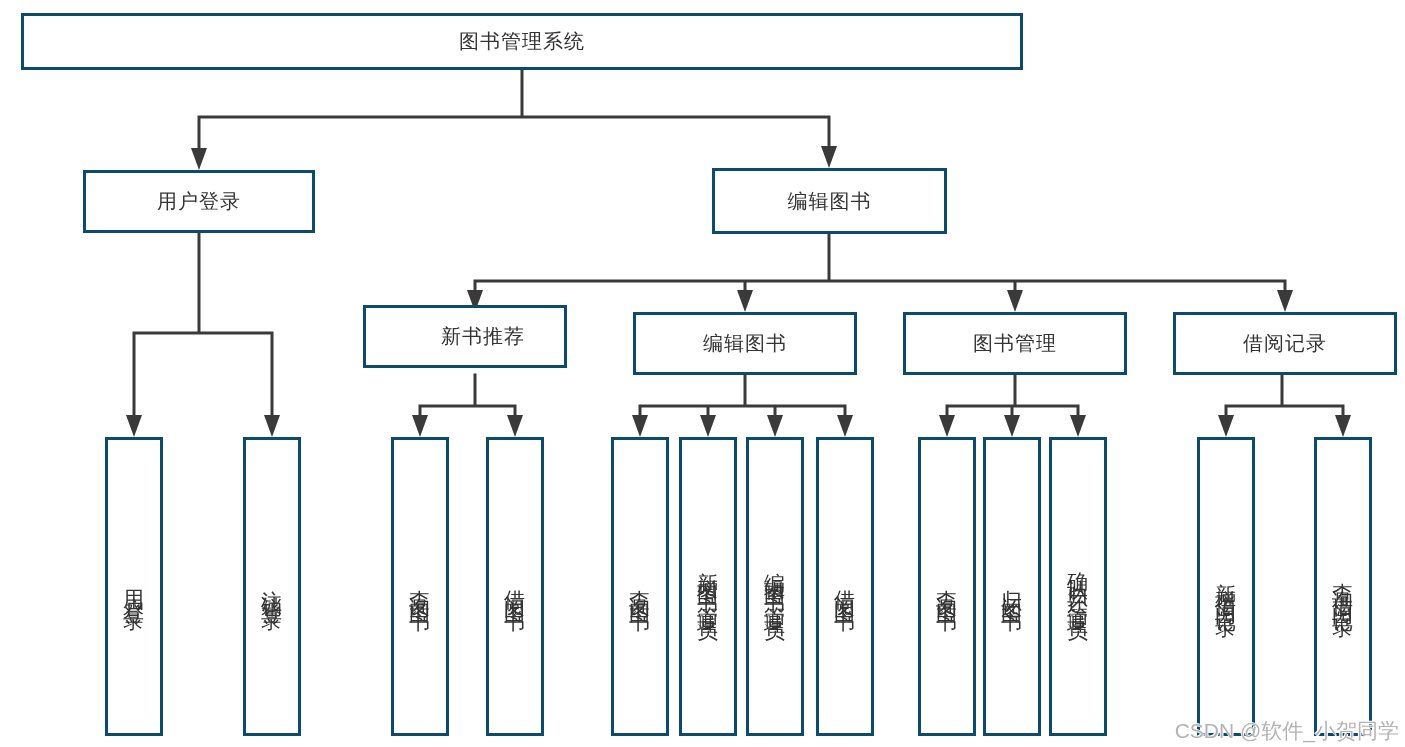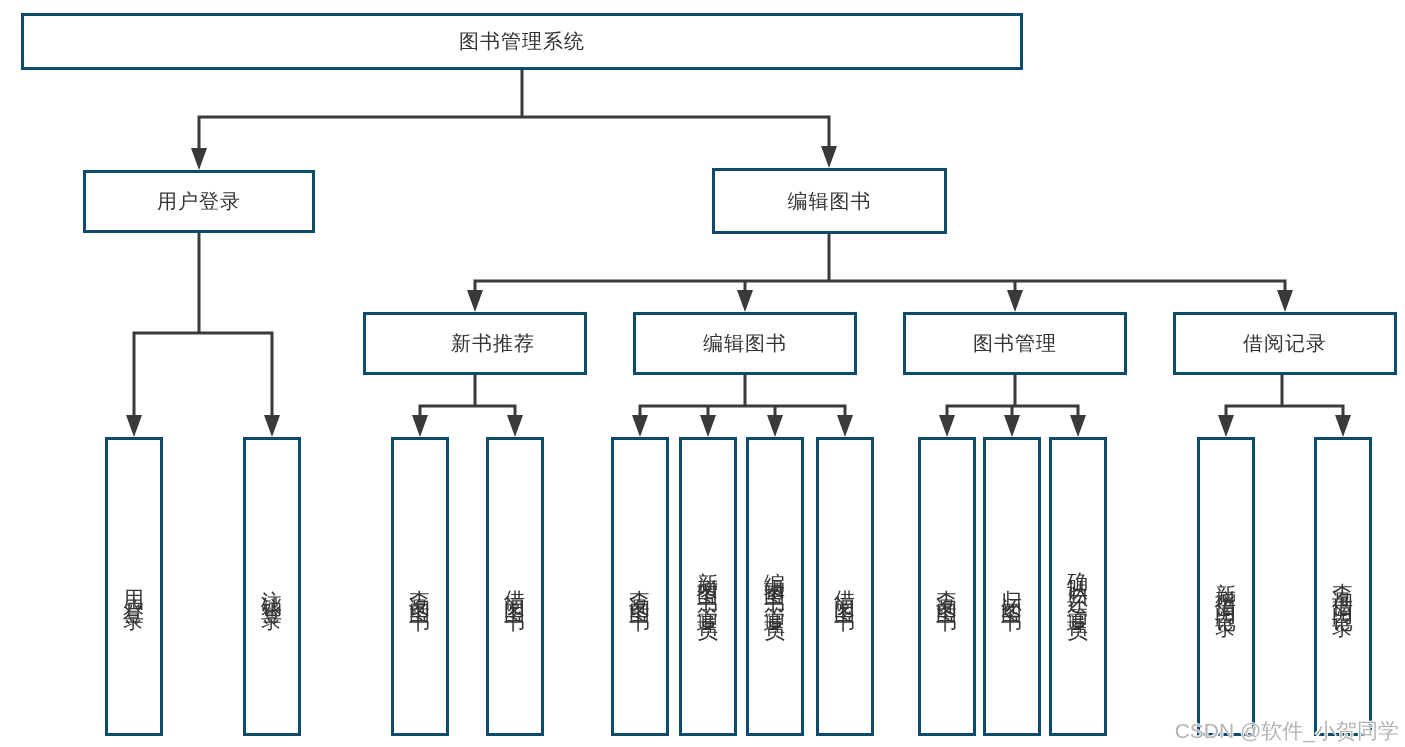--- a/index.html
+++ b/index.html
@@ -95,21 +95,21 @@
     <span>图书管理系统</span>
   </div>
 
   <div class="node hbox" style="left:83px; top:170px; width:232px; height:63px;">
     <span>用户登录</span>
   </div>
   <div class="node hbox" style="left:712px; top:168px; width:235px; height:66px;">
     <span>编辑图书</span>
   </div>
 
-  <div class="node hbox" style="left:363px; top:312px; width:224px; height:63px;padding-left:36px;">
+  <div class="node hbox" style="left:363px; top:305px; width:204px; height:63px;padding-left:36px;">
     <span>新书推荐</span>
   </div>
   <div class="node hbox" style="left:633px; top:312px; width:224px; height:63px;">
     <span>编辑图书</span>
   </div>
   <div class="node hbox" style="left:903px; top:312px; width:224px; height:63px;">
     <span>图书管理</span>
   </div>
   <div class="node hbox" style="left:1173px; top:312px; width:224px; height:63px;text-align:center;">
     <span>借阅记录</span>

